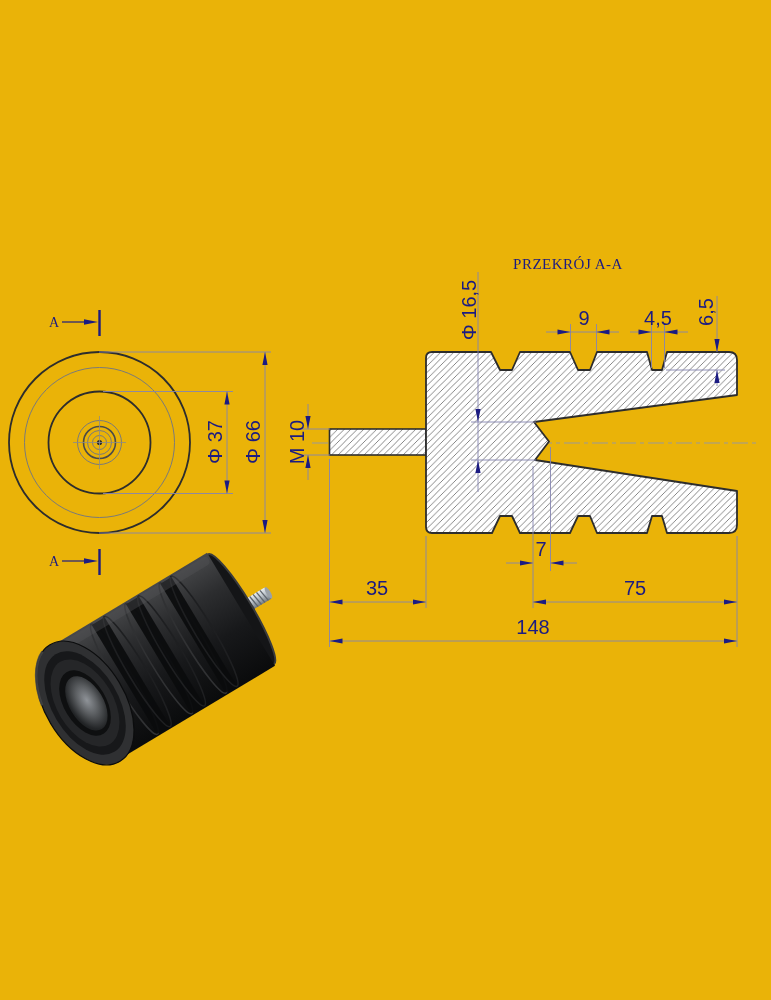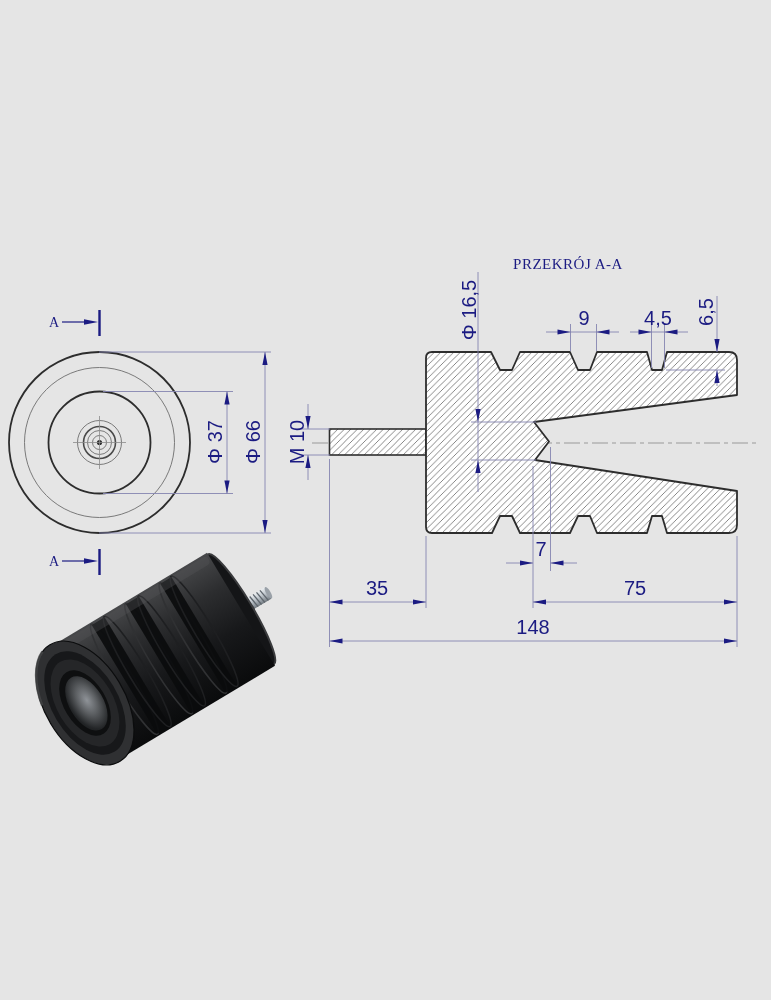--- a/index.html
+++ b/index.html
@@ -1,16 +1,16 @@
 <!DOCTYPE html>
 <html><head>
 <meta charset="utf-8">
 <style>
   html,body{margin:0;padding:0;background:#ffffff;}
-  .page{position:relative;width:771px;height:1000px;background:#e5e5e5;overflow:hidden;
+  .page{position:relative;width:771px;height:1000px;background:#eab308;overflow:hidden;
         font-family:"Liberation Sans", sans-serif;}
   svg{display:block;}
   text{user-select:none;}
   .dimtxt{font-family:"Liberation Sans", sans-serif;font-size:20px;fill:#1b1b82;}
   .sertxt{font-family:"Liberation Serif", serif;fill:#1b1b82;}
 </style>
 </head>
 <body>
 
 <div class="page">

